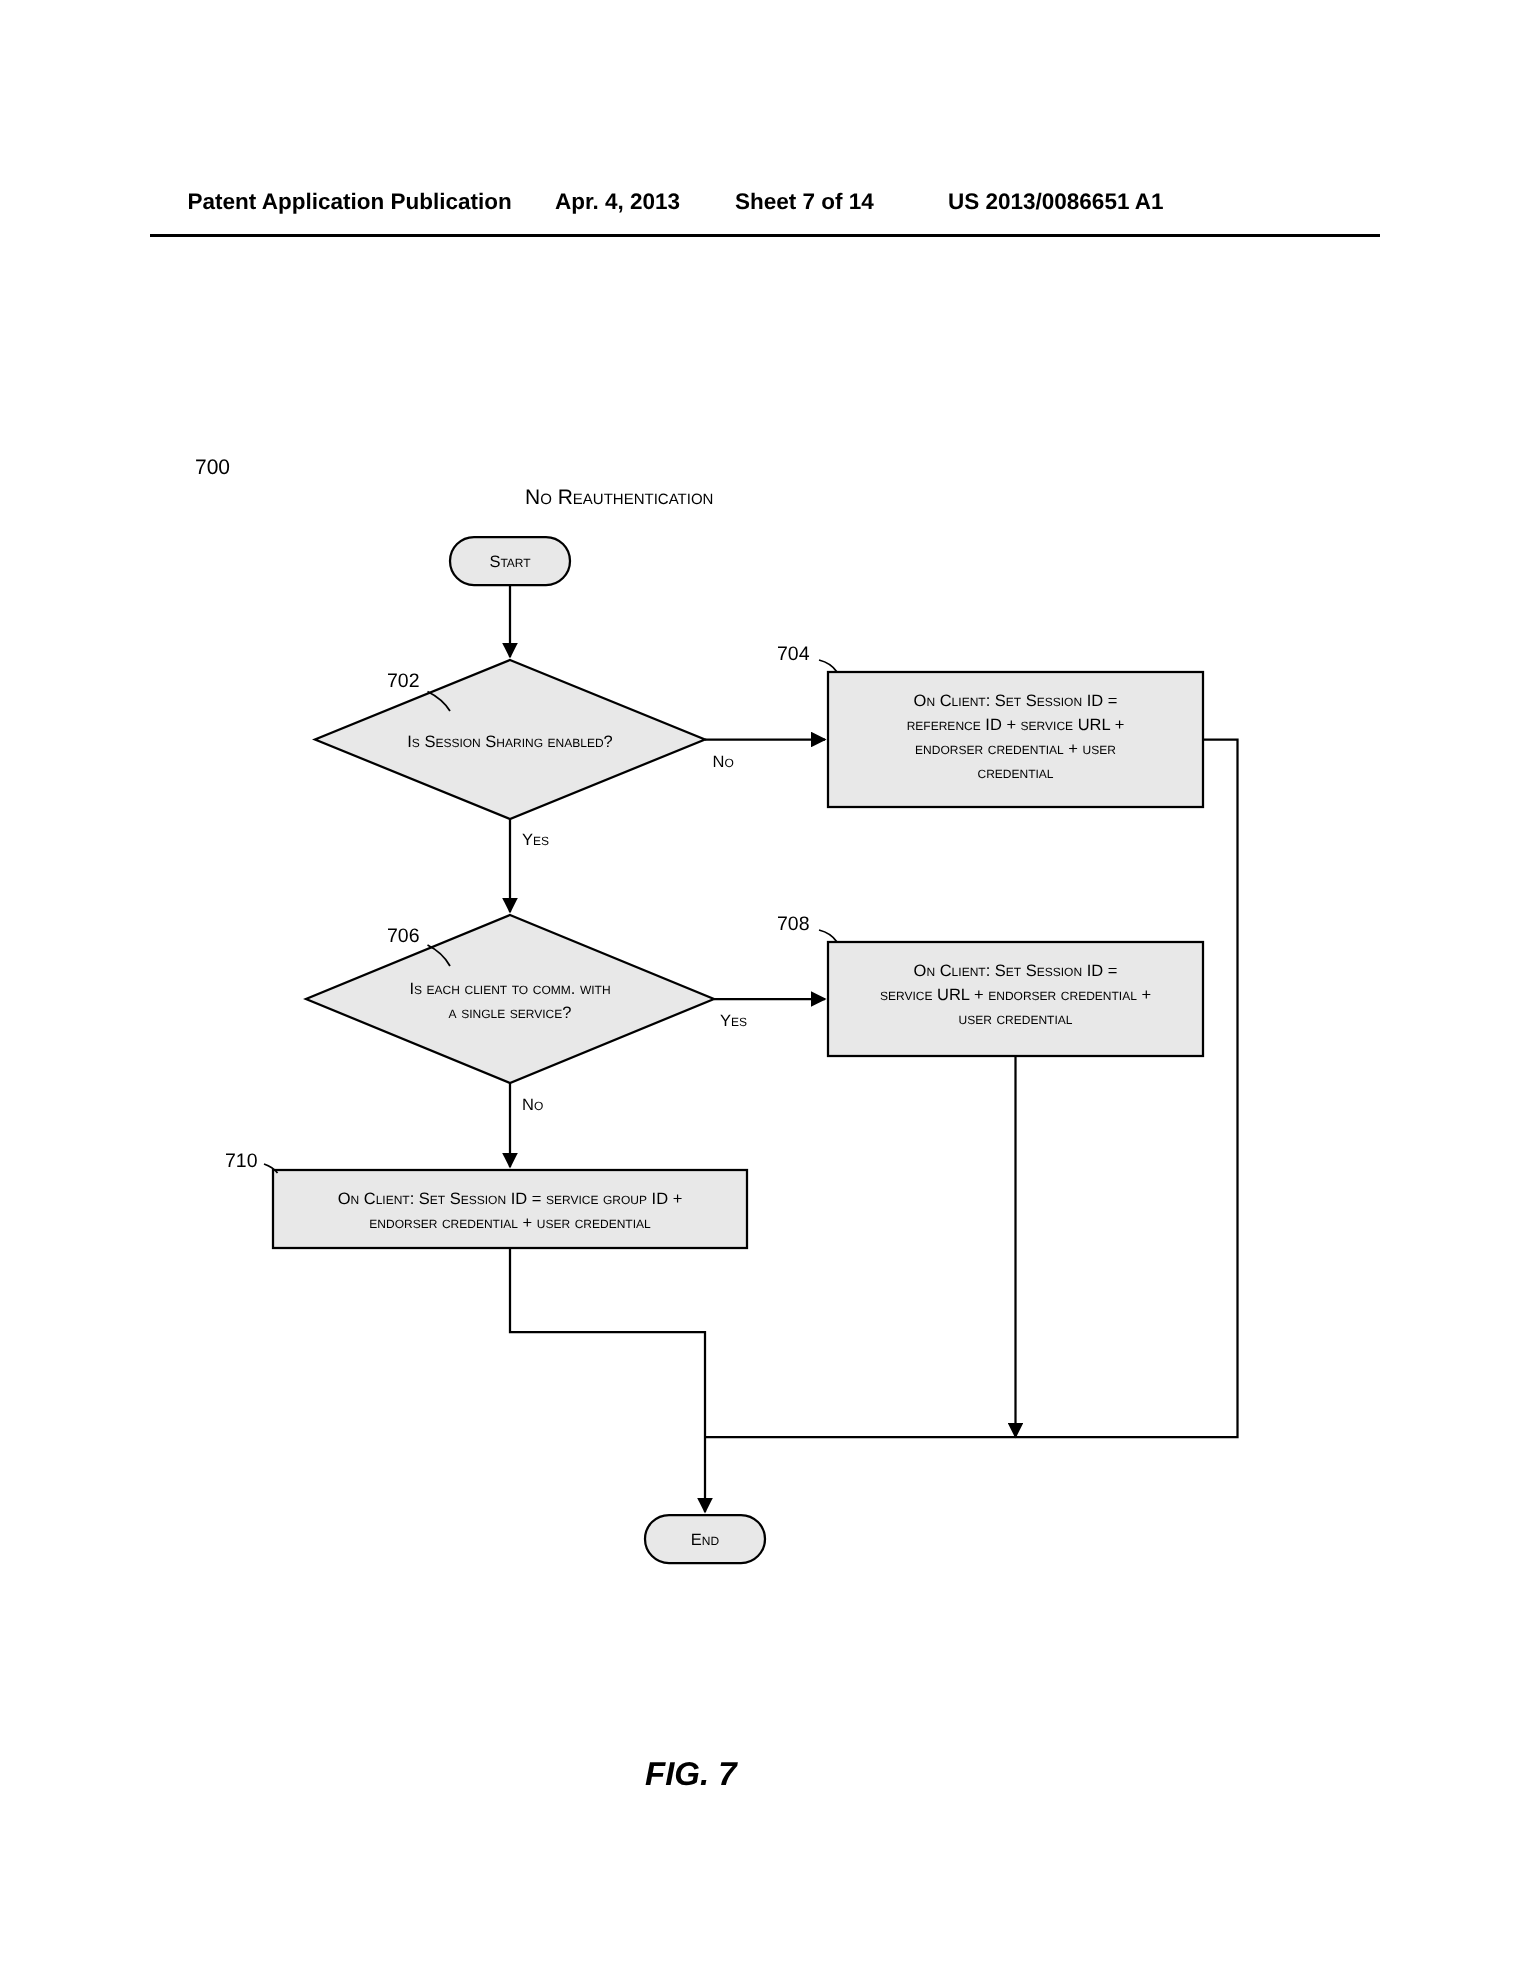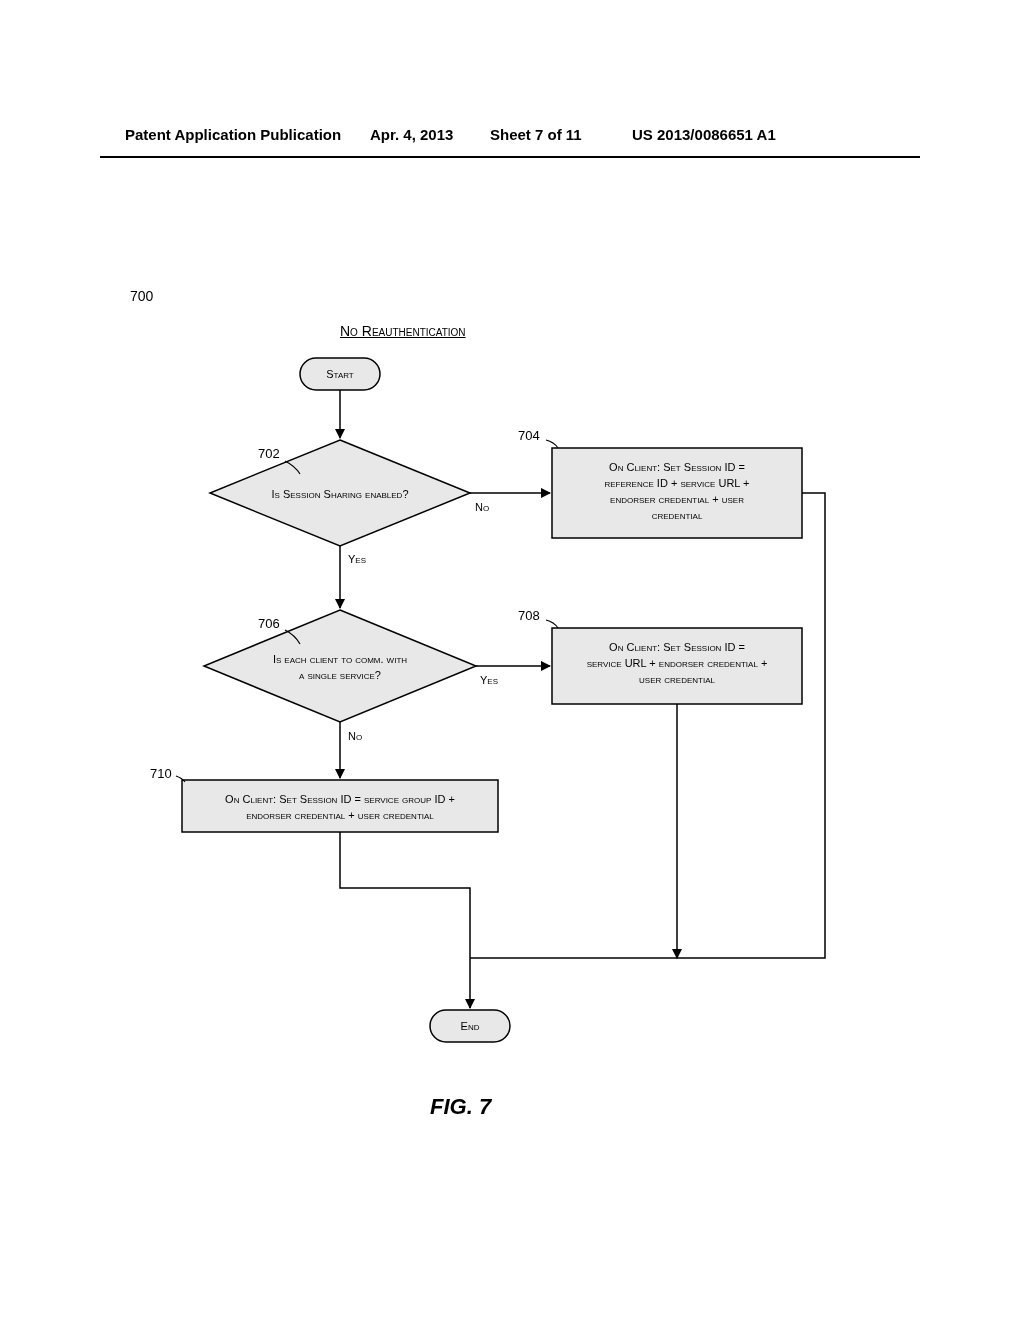--- a/index.html
+++ b/index.html
@@ -31,35 +31,34 @@
   .header-hr {
     position: absolute;
     top: 100px;
     left: 100px;
     width: 820px;
     border: none;
     border-top: 2px solid #000;
   }
   .fig-ref {
     position: absolute;
-    top: 240px;
+    top: 255px;
     left: 130px;
     font-size: 14px;
   }
   .title {
     position: absolute;
     top: 275px;
-    left: 340px;
+    left: 350px;
     font-size: 14px;
     font-variant: small-caps;
-    text-decoration: underline;
   }
   .fig-label {
     position: absolute;
-    top: 1046px;
+    top: 1122px;
     left: 430px;
     font-size: 22px;
     font-weight: bold;
     font-style: italic;
   }
   .svg-flow {
     position: absolute;
     top: 300px;
     left: 100px;
   }
@@ -86,21 +85,21 @@
   }
 </style>
 </head>
 <body>
 
 <div class="page">
 
   <div class="header">
     <span class="header-left">Patent Application Publication</span>
     <span class="header-mid">Apr. 4, 2013</span>
-    <span class="header-sheet">Sheet 7 of 11</span>
+    <span class="header-sheet">Sheet 7 of 14</span>
     <span class="header-right">US 2013/0086651 A1</span>
   </div>
   <hr class="header-hr">
 
   <div class="fig-ref">700</div>
   <div class="title">No Reauthentication</div>
 
   <svg class="svg-flow" width="820" height="760">
     <defs>
       <marker id="arrow" viewBox="0 0 10 10" refX="9" refY="5" markerWidth="7" markerHeight="7" orient="auto-start-reverse">

